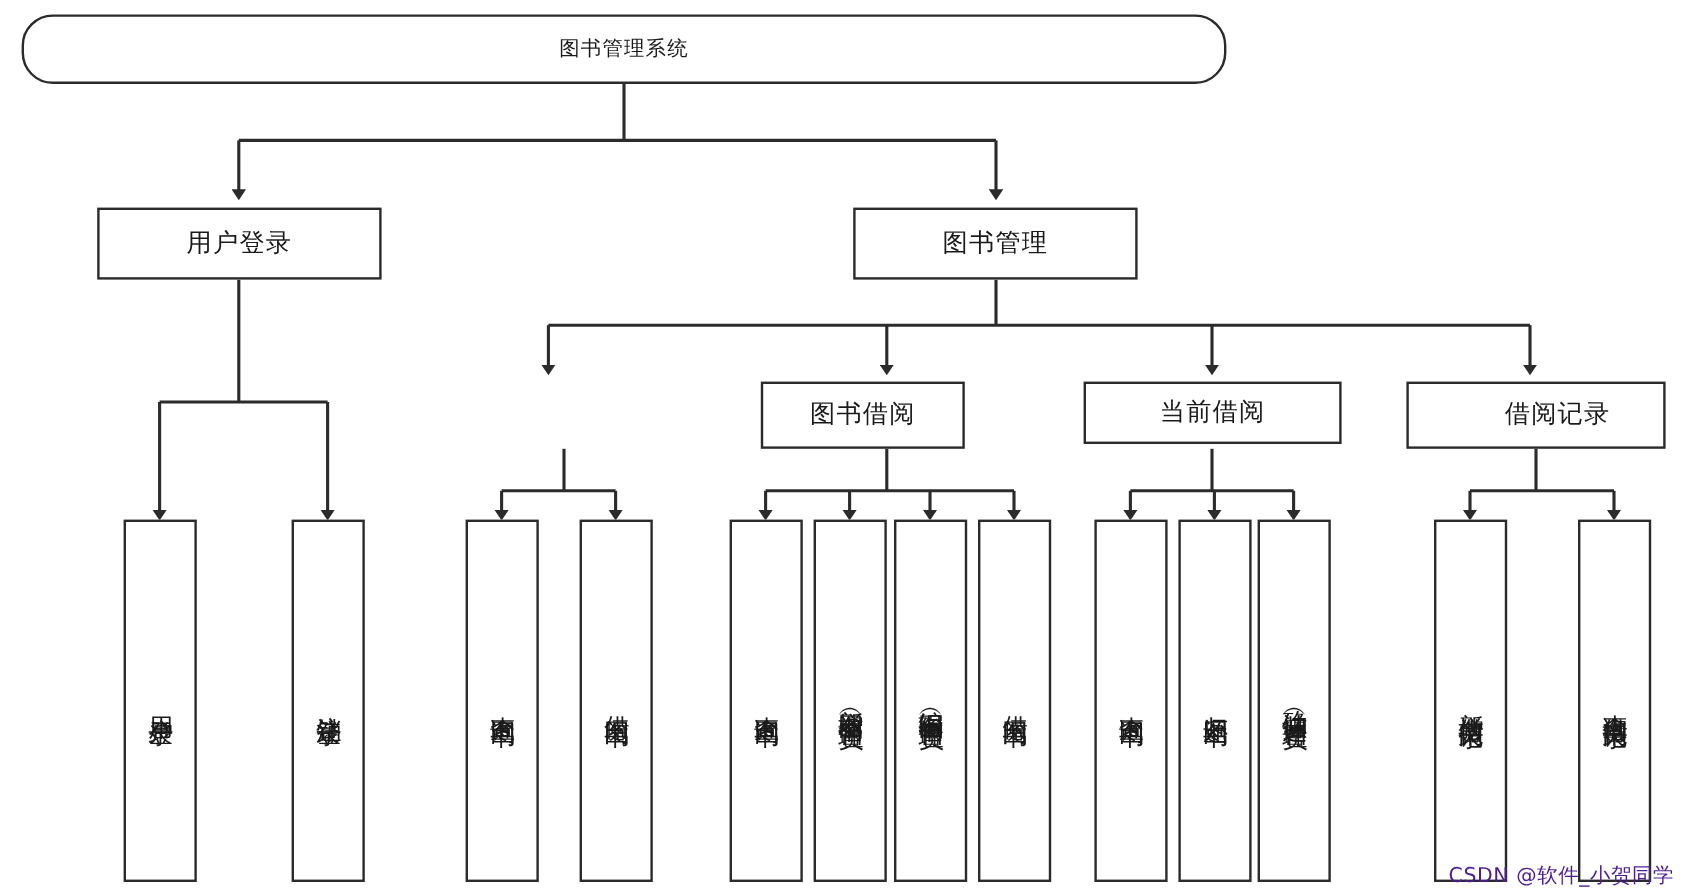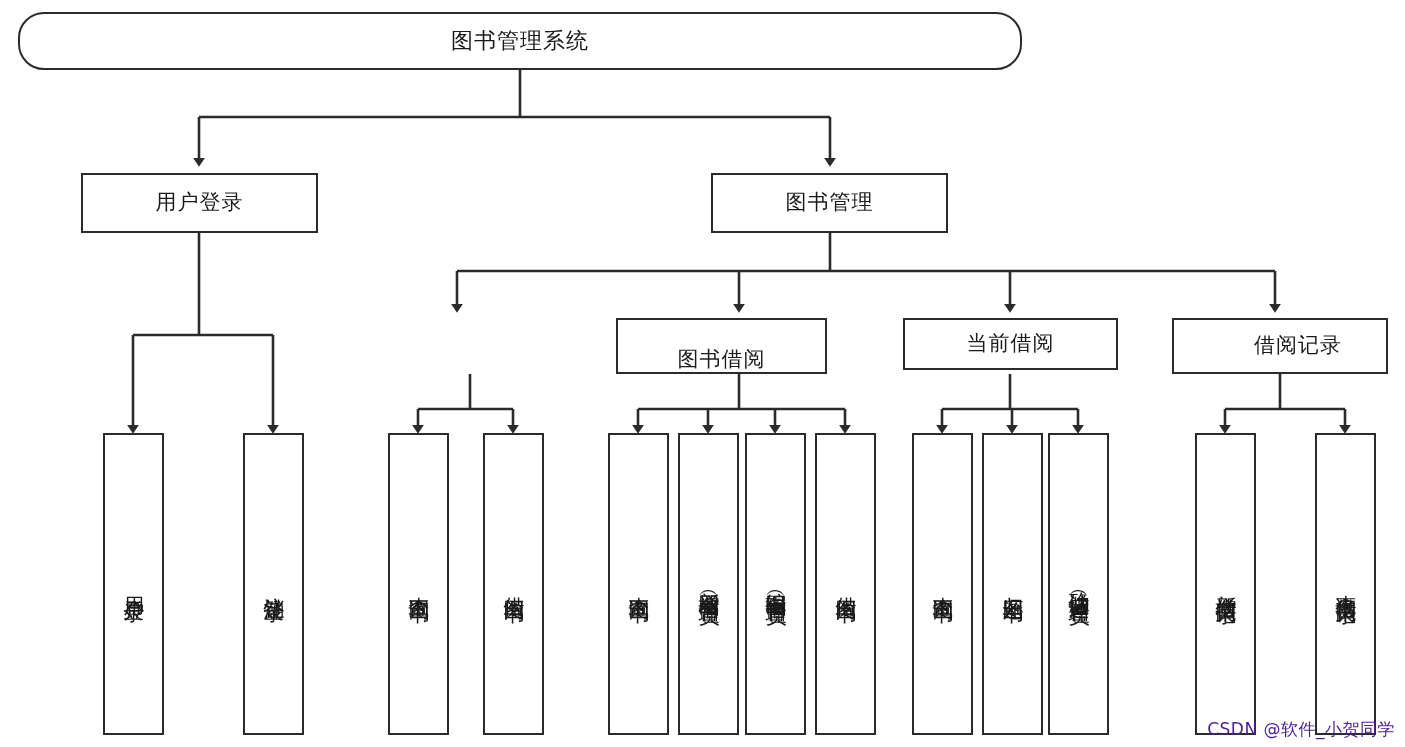--- a/index.html
+++ b/index.html
@@ -35,21 +35,21 @@
     justify-content: center;
     color: #1a1a1a;
   }
   .node-h {
     font-size: 21px;
     letter-spacing: 1px;
     line-height: 1.2;
     white-space: nowrap;
   }
   .node-root {
-    font-size: 22px;
+    font-size: 17px;
     letter-spacing: 1px;
     border-radius: 26px;
   }
   .node-v {
     writing-mode: vertical-rl;
     text-orientation: upright;
     font-size: 21px;
     line-height: 1.28;
     letter-spacing: 2px;
     text-align: center;
@@ -129,21 +129,21 @@
     <span>图书管理系统</span>
   </div>
 
   <div class="node node-h" style="left:81px; top:173px; width:237px; height:60px;">
     <span>用户登录</span>
   </div>
   <div class="node node-h" style="left:711px; top:173px; width:237px; height:60px;">
     <span>图书管理</span>
   </div>
 
-  <div class="node node-h" style="left:616px; top:318px; width:211px; height:56px;align-items:flex-end;">
+  <div class="node node-h" style="left:634px; top:318px; width:170px; height:56px;">
     <span>图书借阅</span>
   </div>
   <div class="node node-h" style="left:903px; top:318px; width:215px; height:52px;">
     <span>当前借阅</span>
   </div>
   <div class="node node-h" style="left:1172px; top:318px; width:216px; height:56px;padding-left:36px;">
     <span>借阅记录</span>
   </div>
 
   <div class="node node-v leaf" style="left:103px; top:433px; width:61px; height:302px;">

